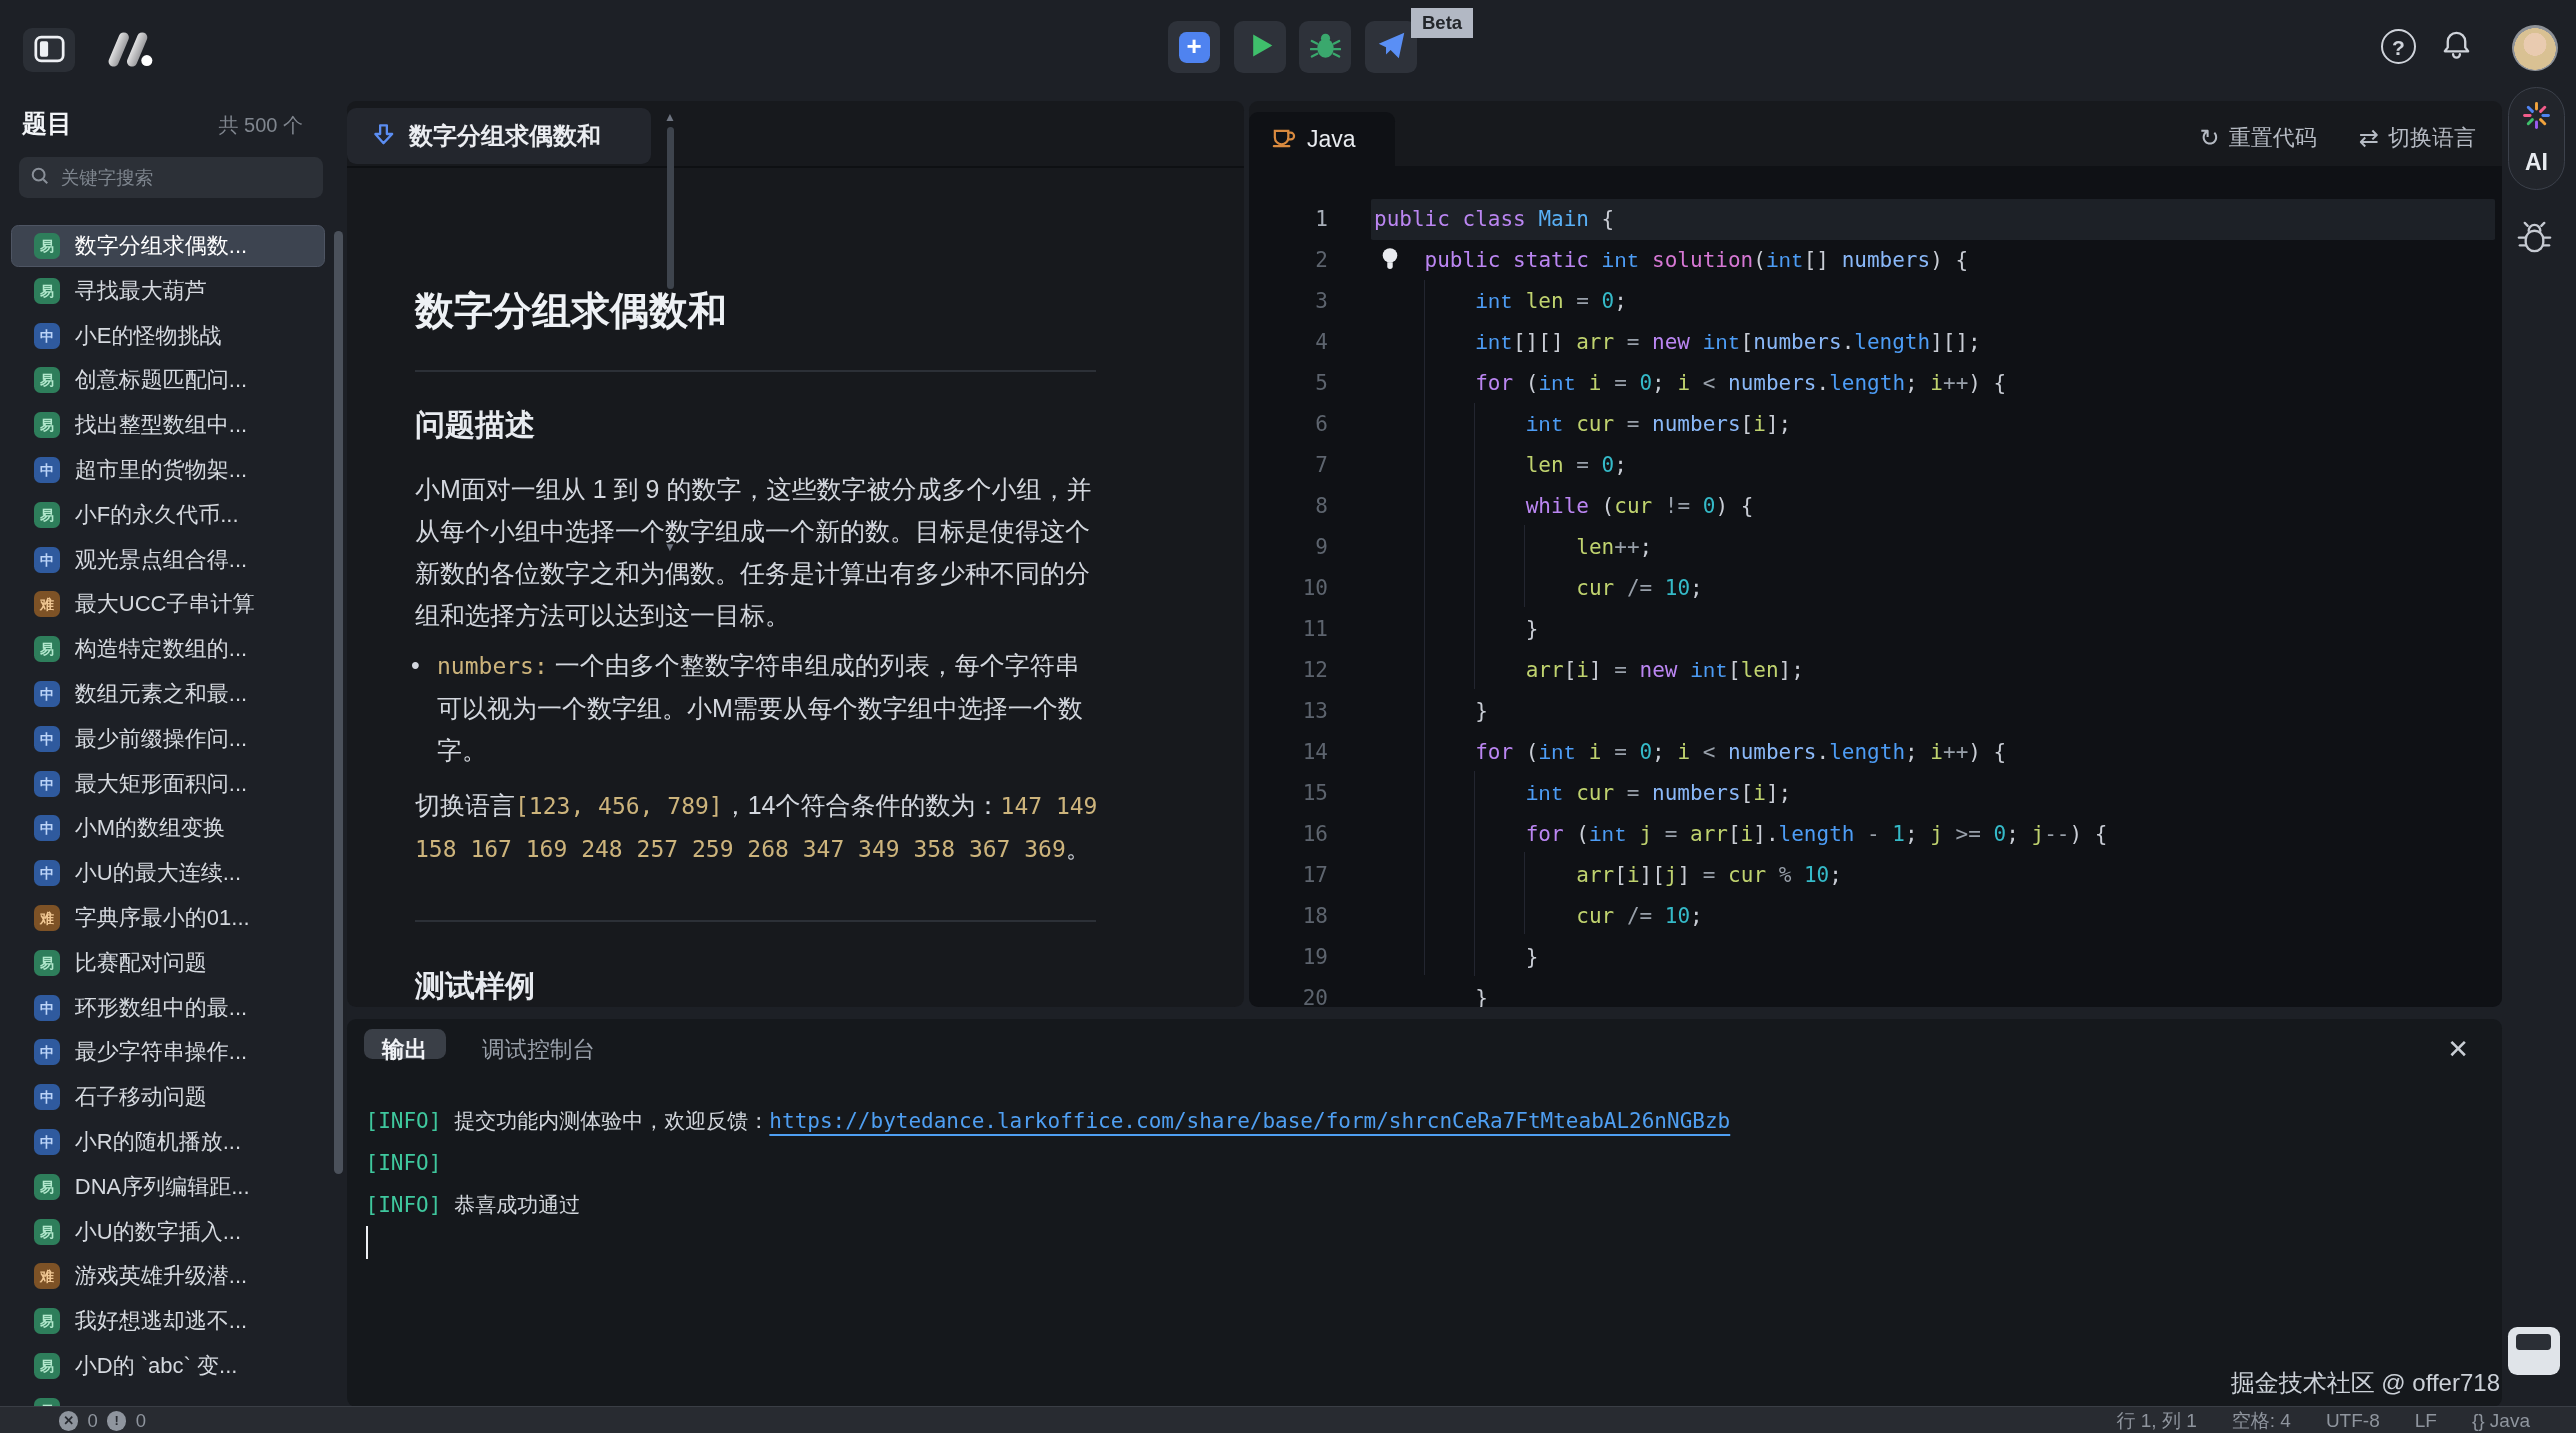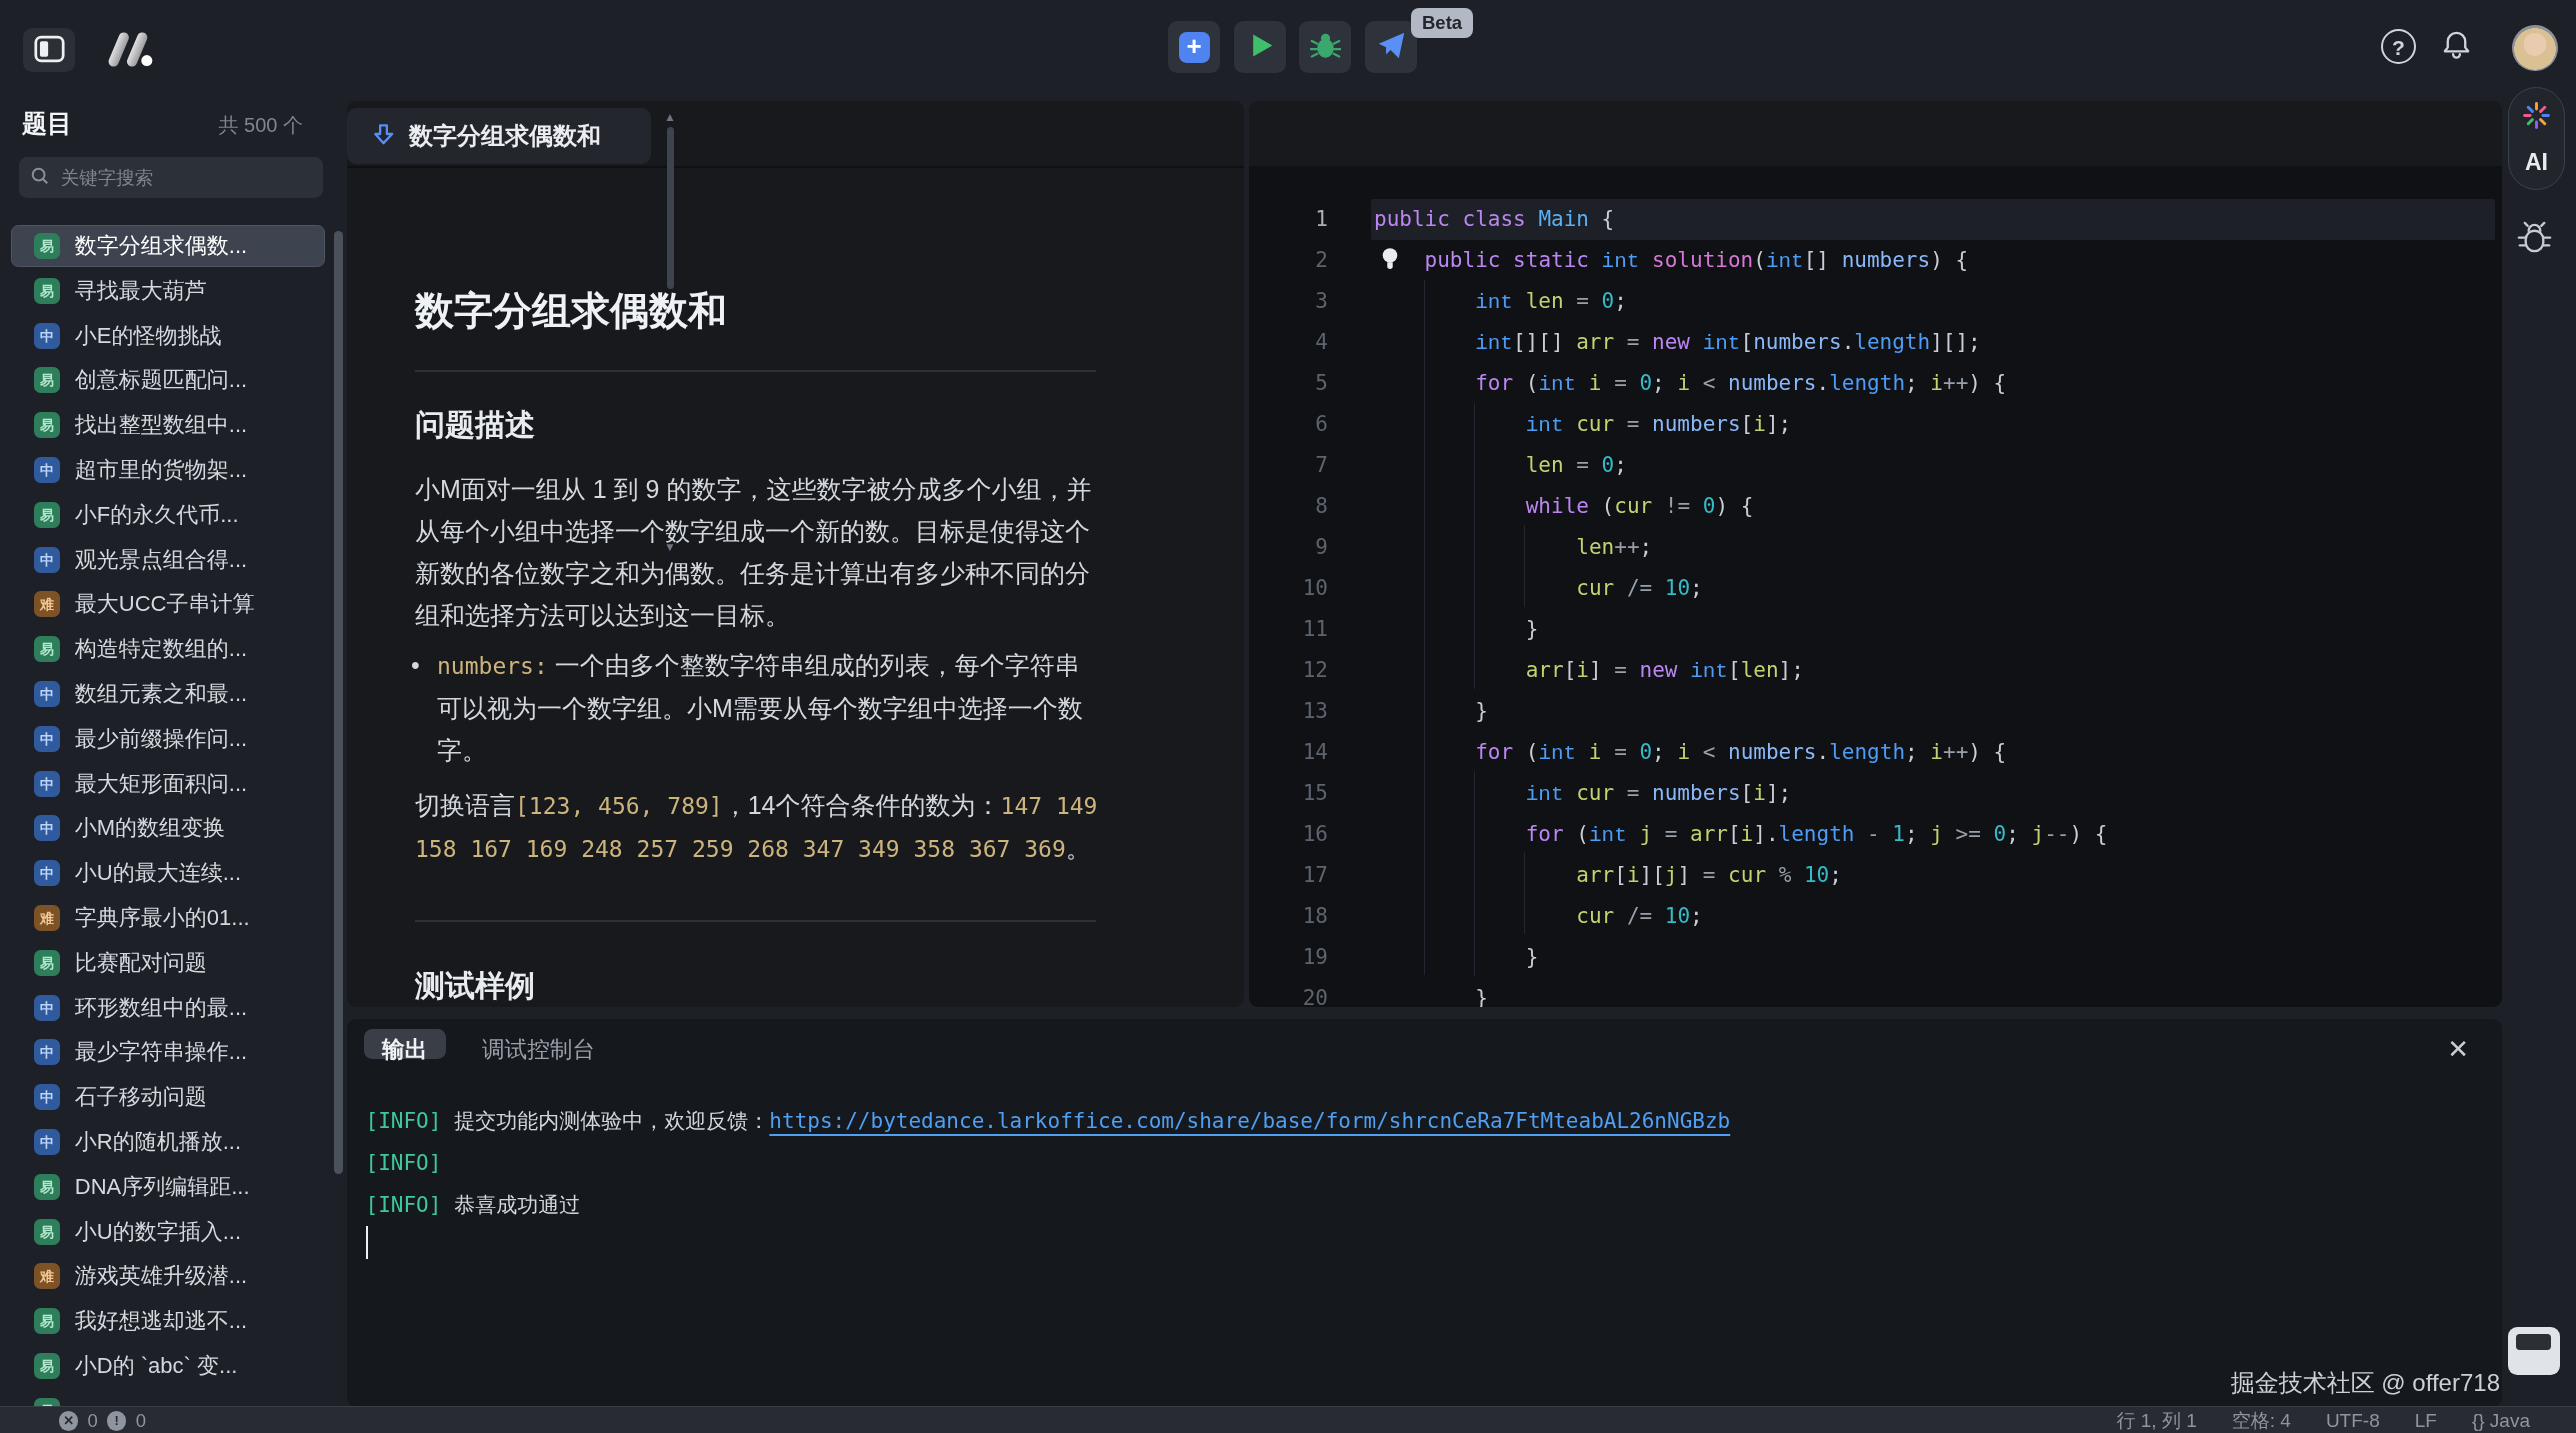--- a/index.html
+++ b/index.html
@@ -10,21 +10,21 @@
   
   .toggle-btn{left:23px;top:28px;width:52px;height:44px;background:#2b2f36;border-radius:9.2px;
               display:flex;align-items:center;justify-content:center;}
   .logo{left:107px;top:32px;}
   .tb-btn{top:21px;width:52px;height:52px;background:#2e323a;border-radius:9.2px;
           display:flex;align-items:center;justify-content:center;}
   .tb-add{left:1168px;} .tb-run{left:1234px;} .tb-debug{left:1299px;} .tb-send{left:1365px;}
   .add-inner{width:31px;height:31px;background:#4f83f0;border-radius:7.4px;color:#fff;
              font-size:26px;font-weight:bold;line-height:29.5px;text-align:center;}
   .beta{left:1411px;top:8.3px;background:#b2b8c4;color:#23262b;font-size:18.5px;font-weight:bold;
-        padding:3.7px 11px;border-radius:8px;z-index:4;}
+        padding:3.7px 11px;border-radius:0;z-index:4;}
   .help{left:2381px;top:29px;width:35px;height:35px;border:2.8px solid #cfd3da;border-radius:50%;
         color:#cfd3da;font-size:21px;font-weight:bold;text-align:center;line-height:33px;box-sizing:border-box;}
   .bell{left:2440px;top:28px;}
   .avatar{left:2512px;top:25px;width:46px;height:46px;border-radius:50%;
      background:radial-gradient(circle at 50% 42%,#e9cbb0 0 32%,rgba(0,0,0,0) 33%),
                 radial-gradient(circle at 50% 52%,#d9c193 0 62%,#8e9298 63%);}
 
   
   .ai-pill{left:2508px;top:87px;width:57px;height:103px;border:1.8px solid #3c414b;border-radius:29px;
            background:#22252b;box-sizing:border-box;}
@@ -380,20 +380,42 @@
     <div class="prob-p p1">小M面对一组从 1 到 9 的数字，这些数字被分成多个小组，并从每个小组中选择一个数字组成一个新的数。目标是使得这个新数的各位数字之和为偶数。任务是计算出有多少种不同的分组和选择方法可以达到这一目标。</div>
     <div class="bullet-row">
       <span class="bullet-dot">•</span><span class="inline-code">numbers:</span><span> 一个由多个整数字符串组成的列表，每个字符串可以视为一个数字组。小M需要从每个数字组中选择一个数字。</span>
     </div>
     <div class="prob-p p2"><span class="">切换语言</span><span class="inline-code">[123, 456, 789]</span><span class="">，14个符合条件的数为：</span><span class="inline-code">147  149  158  167  169  248  257  259  268  347  349  358  367  369</span><span class="">。</span></div>
     <div class="prule hr2"></div>
     <div class="prob-h2 h2b">测试样例</div>
   </div>
 
   <div class="abs card editor-card">
+    <div class="ed-tabbar">
+      <div class="ed-tab">
+        <span>
+          <svg width="25" height="25" viewBox="0 0 26 26" fill="none" stroke="#d98a3f" stroke-width="2.3" stroke-linecap="round">
+            <path d="M4 6 h14 v7 a7 7 0 0 1 -14 0 Z"></path>
+            <path d="M18 8 h2.5 a3.5 3.5 0 0 1 0 7 h-2.5"></path>
+            <path d="M3 22 h16"></path>
+          </svg>
+        </span>
+        <span class="lbl">Java</span>
+      </div>
+      <div class="ed-actions">
+        <span class="act">
+          <span class="ic">↻</span>
+          <span>重置代码</span>
+        </span>
+        <span class="act">
+          <span class="ic">⇄</span>
+          <span>切换语言</span>
+        </span>
+      </div>
+    </div>
     <div class="code-bg"></div>
     <div class="guide" style="left:175px;top:179px;height:695px;"></div>
     <div class="guide" style="left:225px;top:302px;height:286px;"></div>
     <div class="guide" style="left:225px;top:670px;height:205px;"></div>
     <div class="guide" style="left:275px;top:424px;height:82px;"></div>
     <div class="guide" style="left:275px;top:751px;height:82px;"></div>
     <div class="code-lines">
         <div class="code-line cur">
           <span class="hl"></span>
           <span class="ln">1</span>

